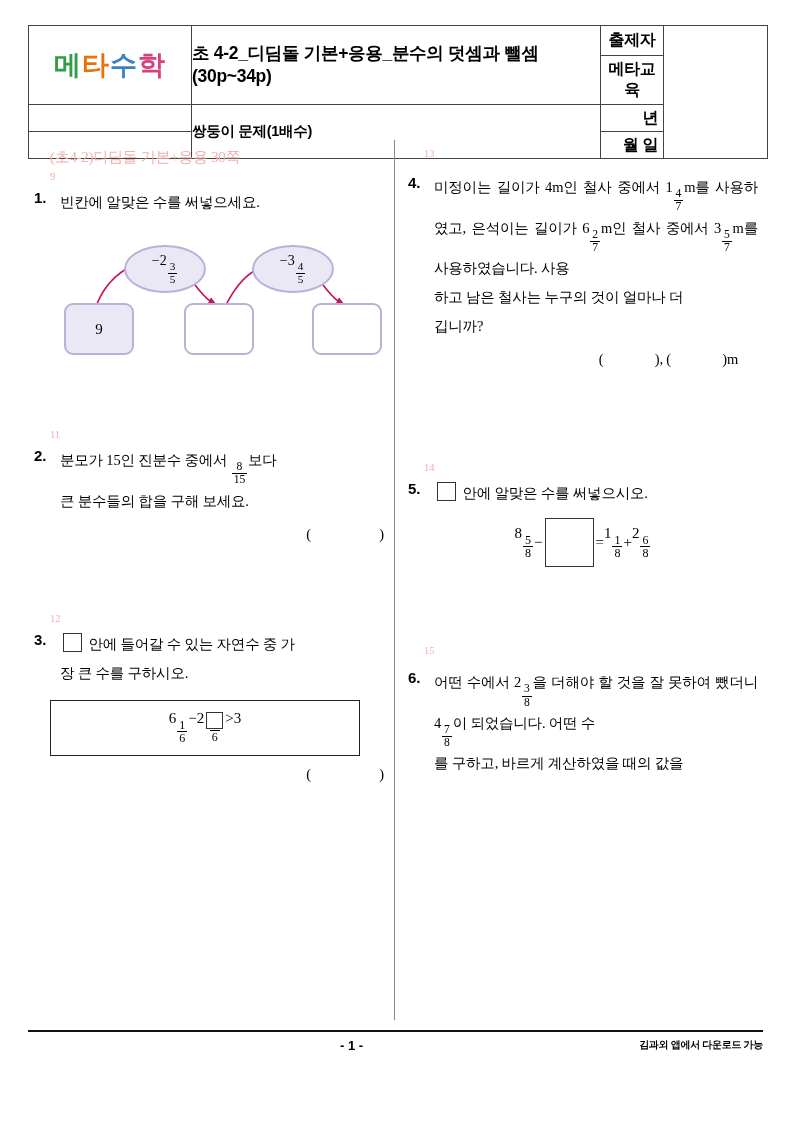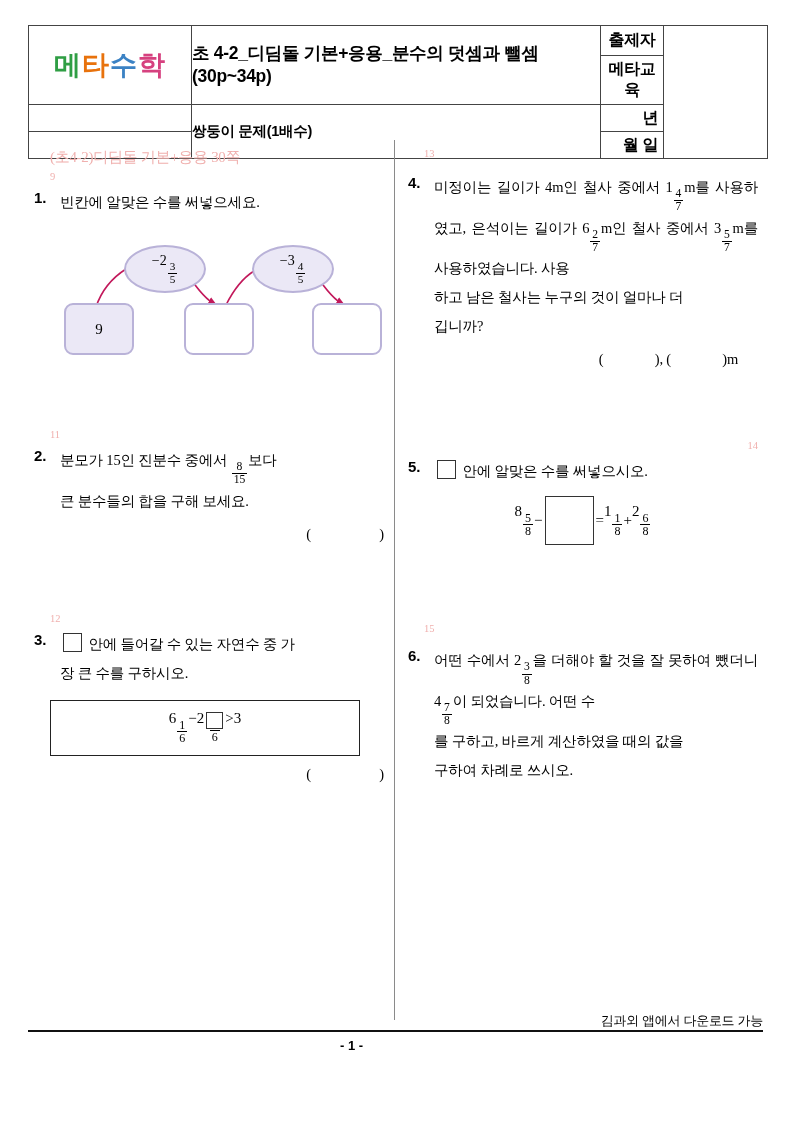--- a/index.html
+++ b/index.html
@@ -238,24 +238,24 @@
   }
   .footer-page {
     position: absolute;
     left: 340px; top: 1038px;
     font-family: "Liberation Sans", sans-serif;
     font-weight: bold;
     font-size: 13px;
   }
   .footer-note {
     position: absolute;
-    right: 30px; top: 1012px;
-    font-family: "Liberation Sans", sans-serif;
-    font-weight: normal;
-    font-size: 13px;
+    right: 30px; top: 1038px;
+    font-family: "Liberation Sans", sans-serif;
+    font-weight: bold;
+    font-size: 10px;
     letter-spacing: -0.3px;
   }
 </style>
 </head>
 <body>
 
 <table class="header-table">
   <tbody>
       <tr>
     <td class="cell-logo" rowspan="2">
@@ -395,21 +395,21 @@
               <span class="num">5</span>
               <span class="den">7</span>
             </span></span><span>m를 사용하였습니다. 사용</span>
         <div>하고 남은 철사는 누구의 것이 얼마나 더</div>
         <div>깁니까?</div>
       </div>
     </div>
     <div class="ansline" style="padding-right:20px;">(               ), (               )m</div>
   </div>
 
-  <div class="idx" style="margin-top:72px;text-align:right;">14</div>
+  <div class="idx" style="margin-top:94px;">14</div>
   <div class="prob">
     <div class="prob-row">
       <div class="pnum">5.</div>
       <div class="ptext">
         <span class="sqbox"></span><span> 안에 알맞은 수를 써넣으시오.</span>
       </div>
     </div>
 
     <div class="eqrow">
       <span class="mixed"><span>8</span><span class="frac">
@@ -438,21 +438,20 @@
       <div class="ptext">
         <span>어떤 수에서 </span><span class="mixed"><span>2</span><span class="frac">
               <span class="num">3</span>
               <span class="den">8</span>
             </span></span><span>을 더해야 할 것을 잘</span>
         <span>못하여 뺐더니 </span><span class="mixed"><span>4</span><span class="frac">
               <span class="num">7</span>
               <span class="den">8</span>
             </span></span><span>이 되었습니다. 어떤 수</span>
         <div>를 구하고, 바르게 계산하였을 때의 값을</div>
-        <div>구하여 차례로 쓰시오.</div>
       </div>
     </div>
   </div>
 </div>
 
 <div class="footer-rule"></div>
 <div class="footer-page">- 1 -</div>
 <div class="footer-note">김과외 앱에서 다운로드 가능</div>
 
 </body></html>

